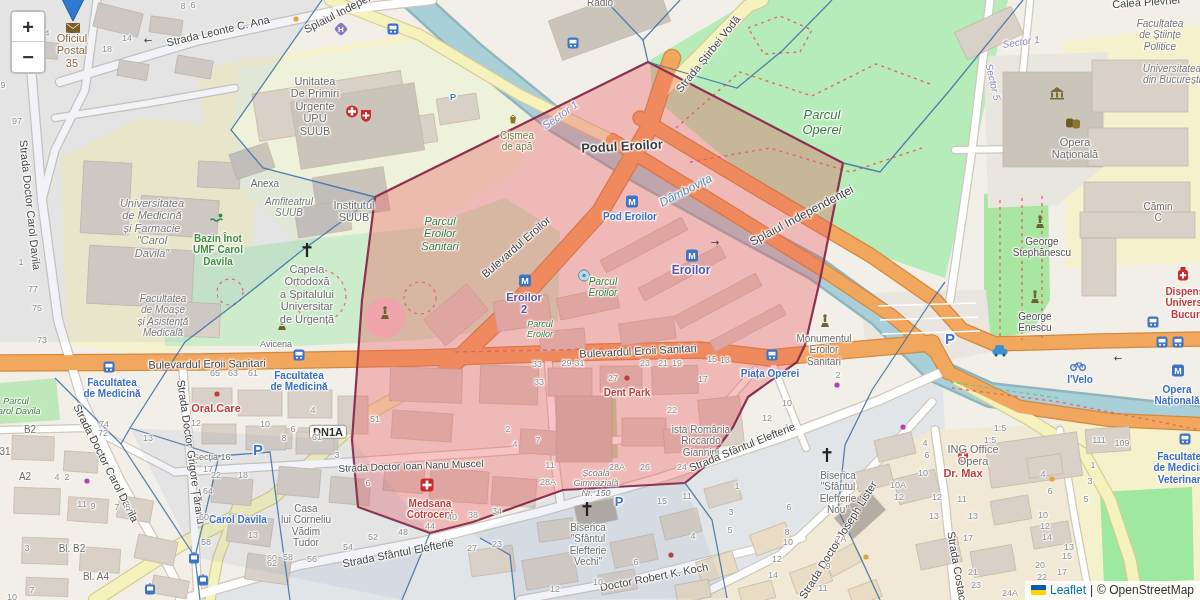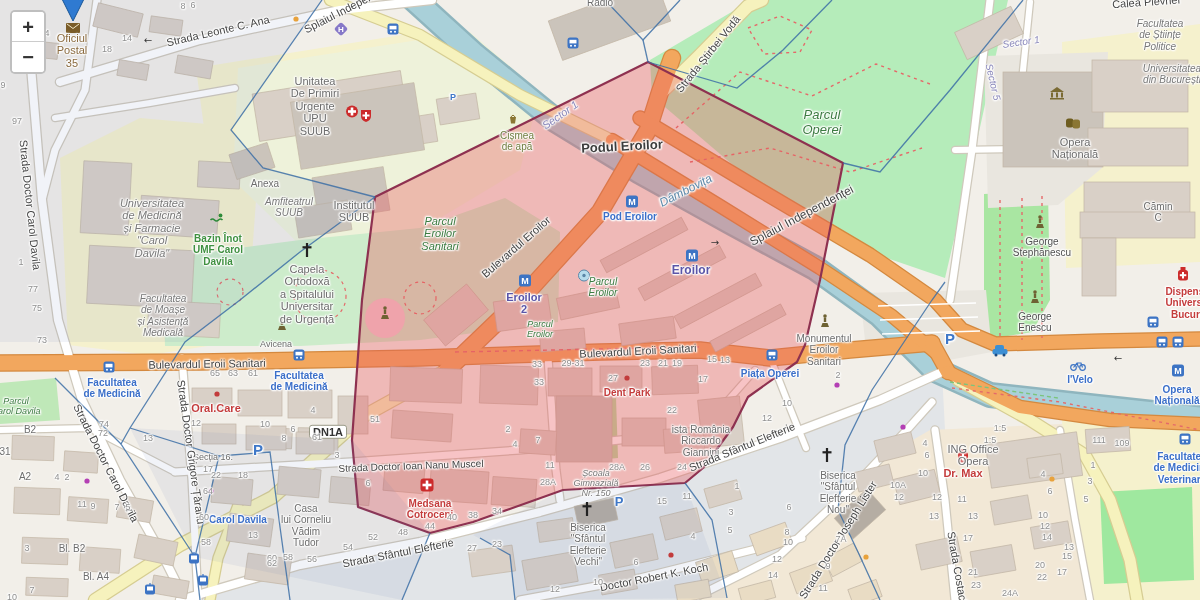--- a/index.html
+++ b/index.html
@@ -741,13 +741,22 @@
       <div class="lbl" style="left: 934px; top: 516px; font-size: 9px; color: rgb(143, 143, 143); transform: translate(-50%, -50%);">13</div>
       <div class="lbl" style="left: 1062px; top: 572px; font-size: 9px; color: rgb(143, 143, 143); transform: translate(-50%, -50%);">17</div>
       <div class="lbl" style="left: 1067px; top: 556px; font-size: 9px; color: rgb(143, 143, 143); transform: translate(-50%, -50%);">15</div>
     </div>
 
   <div class="zoomctl">
     <button>+</button>
     <button>−</button>
   </div>
 
+  <div id="attr">
+    <span class="flag">
+        <i class="b"></i>
+        <i class="y"></i>
+      </span>
+    <a href="#">Leaflet</a>
+    <span>|</span>
+    <span>© OpenStreetMap</span>
+  </div>
 </div>
 
 </body></html>

